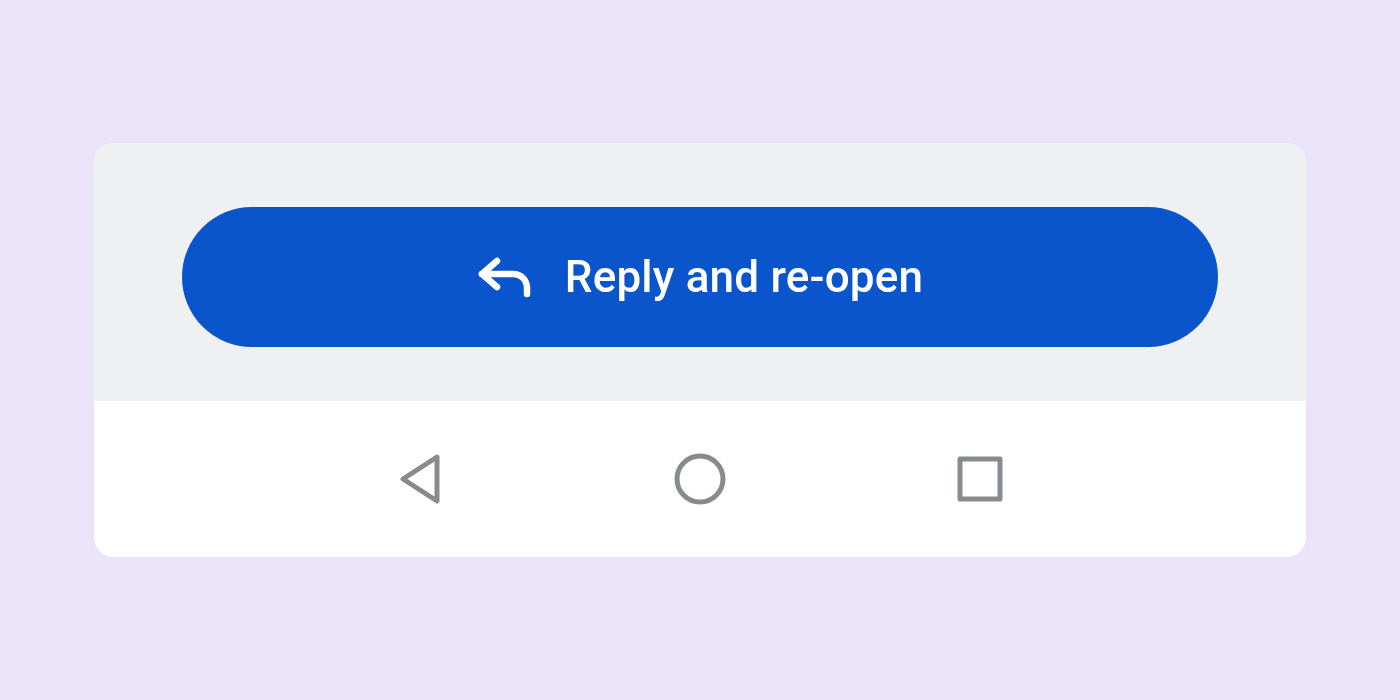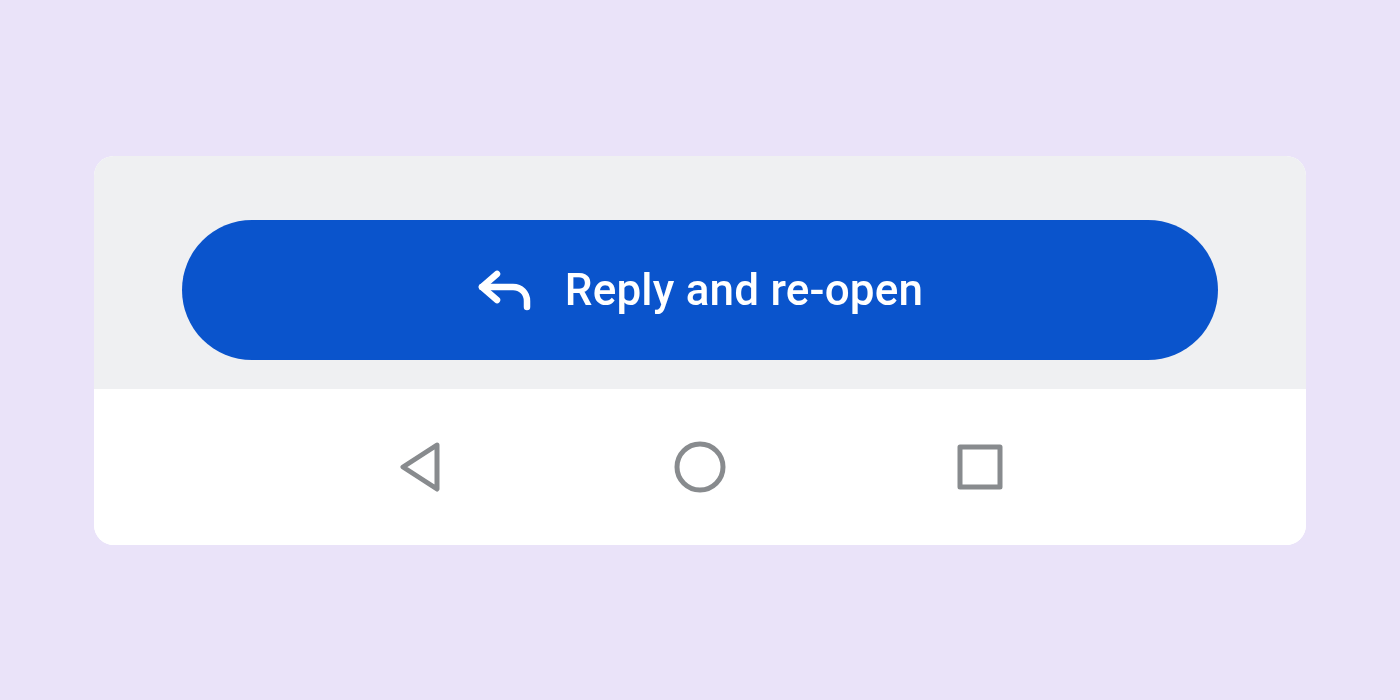--- a/index.html
+++ b/index.html
@@ -17,21 +17,21 @@
     }
     .card {
       width: 1212px;
       border-radius: 20px;
       overflow: hidden;
       background: #ffffff;
       box-shadow: 0 0 0 0 rgba(0,0,0,0);
     }
     .button-area {
       background: #EFF0F2;
-      padding: 64px 88px 29px 88px;
+      padding: 64px 88px 54px 88px;
     }
     .reply-btn {
       width: 100%;
       height: 140px;
       border: none;
       border-radius: 140px;
       background: #0A54CC;
       color: #ffffff;
       font-size: 44px;
       font-weight: 500;

